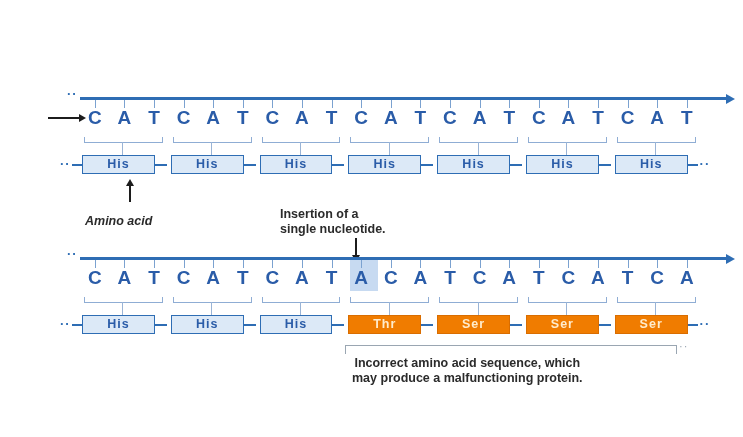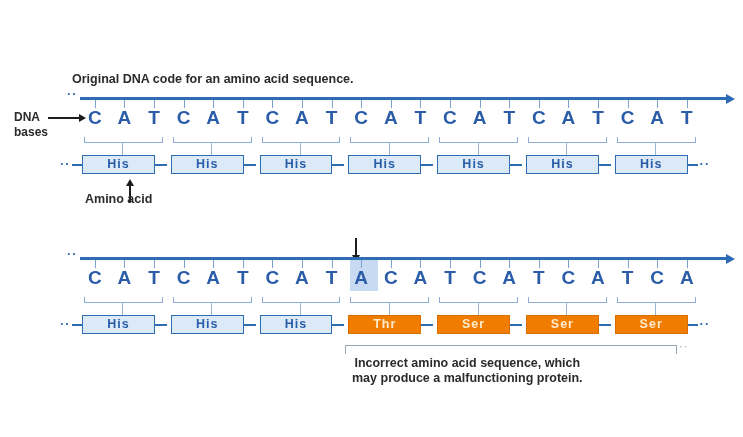--- a/index.html
+++ b/index.html
@@ -218,26 +218,21 @@
     letter-spacing: 0.6px;
     font-family: "Liberation Sans", sans-serif;
   }
 </style>
 </head>
 <body>
 
 <div id="stage">
 
 
-  <div class="caption" style="left:72px; top:72px;">Original DNA code for an amino acid sequence.</div>
-
-  <div class="side-label">
-    <span>DNA
-bases</span>
-  </div>
+
   <div class="arrow-h" style="left:48px; top:117px; width:32px;"></div>
 
   <div id="strand-original">
       <div class="axis-dots" style="left: 67px; top: 91px;">··</div>
       <div class="axis" style="left: 80px; top: 97px; width: 645.6px;"></div>
       <div class="axis-arrow" style="left: 725.6px; top: 93.5px;"></div>
       <div class="tick" style="left: 94.8px; top: 100px; height: 8px;"></div>
       <div class="base" style="left: 80px; top: 107px; width: 29.6px;">C</div>
       <div class="tick" style="left: 124.4px; top: 100px; height: 8px;"></div>
       <div class="base" style="left: 109.6px; top: 107px; width: 29.6px;">A</div>
@@ -306,22 +301,24 @@
       <div class="codon-bracket" style="left: 616.8px; top: 137px; width: 76.8px;"></div>
       <div class="connector" style="left: 655.2px; top: 142px; height: 13px;"></div>
       <div class="aa-box his" style="left: 614.8px; top: 155px; width: 72.8px;">His</div>
       <div class="aa-link" style="left: 72px; top: 163.5px; width: 10px;"></div>
       <div class="aa-dots" style="left: 60px; top: 157px;">··</div>
       <div class="aa-link" style="left: 687.6px; top: 163.5px; width: 10px;"></div>
       <div class="aa-dots" style="left: 699.6px; top: 157px;">··</div>
     </div>
 
   <div class="arrow-v up" style="left:129px; top:185px; height:17px;"></div>
-  <div class="caption" style="left:85px; top:192px;">Amino acid</div>
-
+  <div class="caption" style="left:85px; top:214px;font-style:italic;">Amino acid</div>
+
+  <div class="caption" style="left:280px; top:207px;">Insertion of a
+single nucleotide.</div>
   <div class="arrow-v down" style="left:355px; top:238px; height:18px;"></div>
 
   <div id="strand-mutated">
       <div class="axis-dots" style="left: 67px; top: 251px;">··</div>
       <div class="axis" style="left: 80px; top: 257px; width: 645.6px;"></div>
       <div class="axis-arrow" style="left: 725.6px; top: 253.5px;"></div>
       <div class="insert-highlight" style="left: 350.4px; top: 260px; width: 27.6px; height: 31px;"></div>
       <div class="tick" style="left: 94.8px; top: 260px; height: 8px;"></div>
       <div class="base" style="left: 80px; top: 267px; width: 29.6px;">C</div>
       <div class="tick" style="left: 124.4px; top: 260px; height: 8px;"></div>

